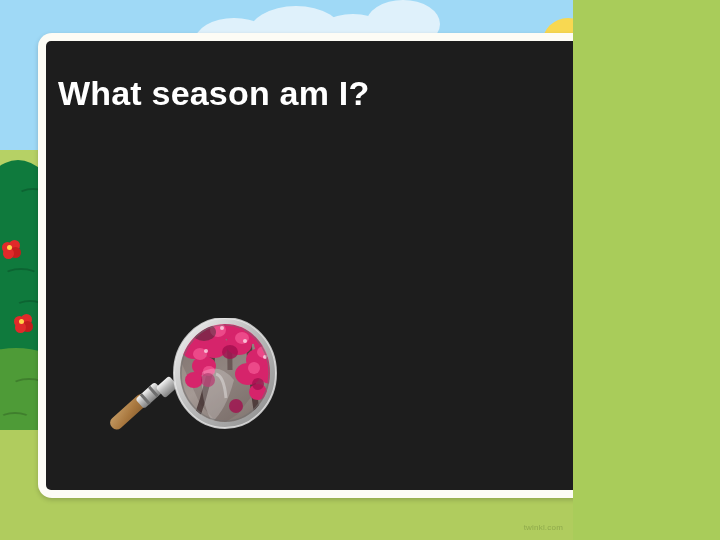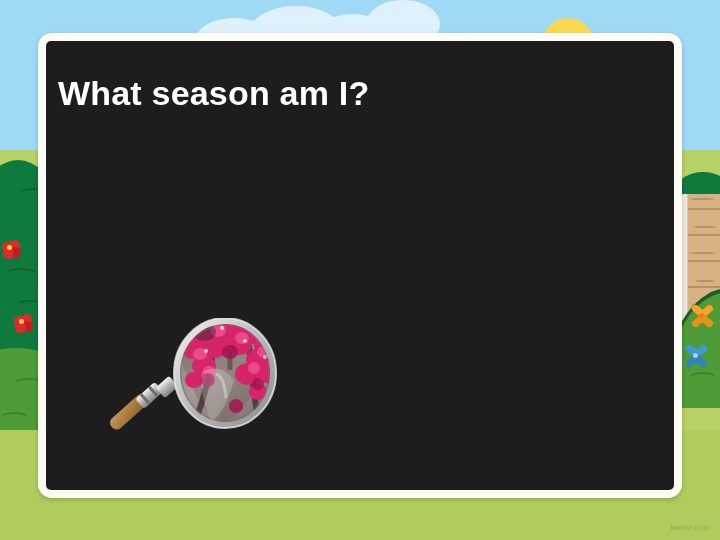--- a/index.html
+++ b/index.html
@@ -2,21 +2,21 @@
 <html><head>
 <meta charset="utf-8">
 <style>
   * { margin:0; padding:0; box-sizing:border-box; }
   html, body {
     width:720px; height:540px; overflow:hidden;
     font-family:"Liberation Sans", sans-serif;
     background:#a9cc5a;
   }
 
-  #stage { position:relative; width:720px; height:540px; overflow:hidden; }
+  #stage { position:relative; width:573px; height:540px; overflow:hidden; }
 
   
   .sky {
     position:absolute; left:0; top:0; width:720px; height:200px;
     background:#9fd9f6;
   }
   .cloud {
     position:absolute; background:#dff1fb; border-radius:50%;
   }
   .cloud-band {

